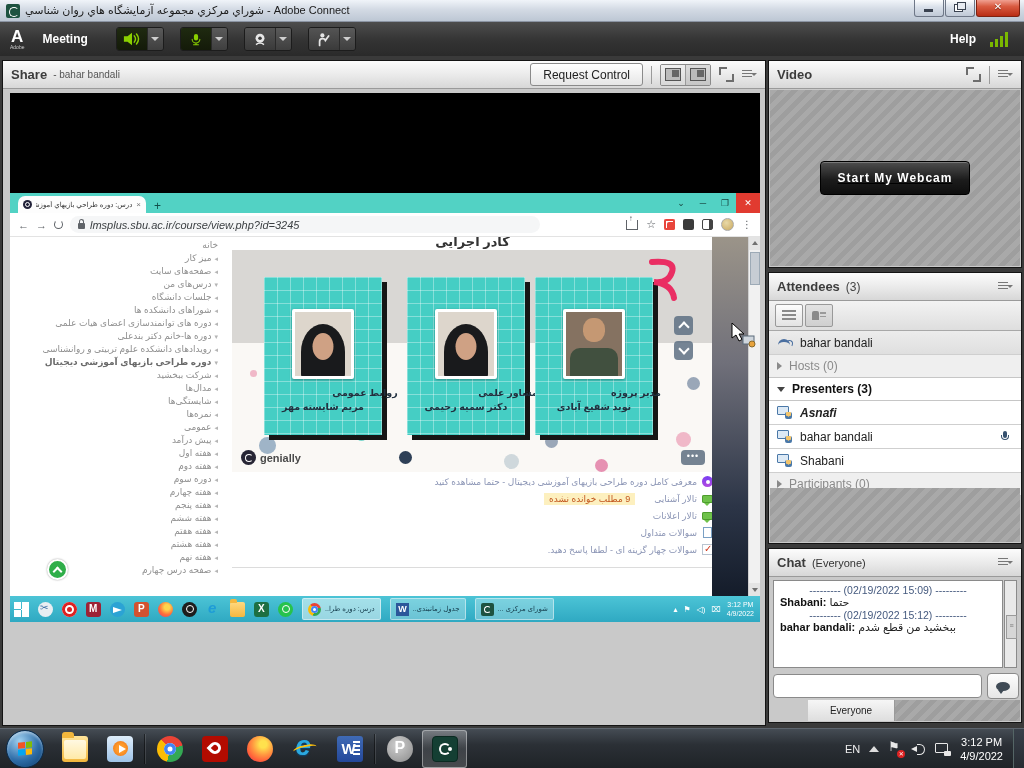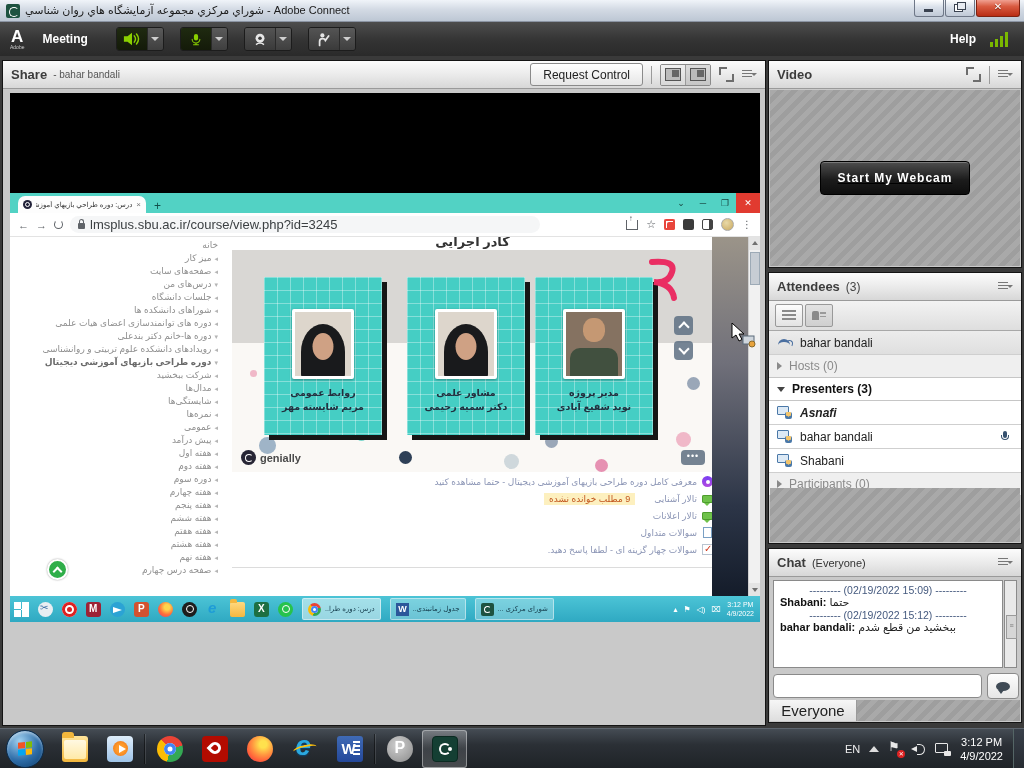--- a/index.html
+++ b/index.html
@@ -81,21 +81,21 @@
   .newtab{color:#114f49;font-size:12px;margin-left:8px;line-height:14px;}
   .bw-controls{margin-left:auto;display:flex;align-items:center;height:100%;}
   .bw-ctl{width:22px;text-align:center;font-size:9px;color:#17413c;line-height:18px;}
   .bw-close{width:24px;height:100%;background:#e13b30;color:#fff;font-size:9px;display:flex;align-items:center;justify-content:center;}
   .toolbar{position:absolute;left:0;top:20px;width:750px;height:24px;background:#fff;border-bottom:1px solid #e3e3e3;display:flex;align-items:center;padding:0 8px;box-sizing:border-box;gap:7px;}
   .nav-g{font-size:11px;color:#5f6368;}
   .reload{width:9px;height:9px;border:1.5px solid #5f6368;border-top-color:transparent;border-radius:50%;box-sizing:border-box;}
   .addr{flex:0 0 470px;height:17px;border-radius:9px;background:#f5f6f7;display:flex;align-items:center;padding:0 8px;gap:5px;box-sizing:border-box;}
   .lock{width:7px;height:6px;background:#5f6368;border-radius:1px;position:relative;margin-top:3px;}
   .lock::before{content:"";position:absolute;left:1px;top:-4px;width:5px;height:4px;border:1.2px solid #5f6368;border-bottom:none;border-radius:3px 3px 0 0;box-sizing:border-box;}
-  .url{font-size:13px;color:#3c4043;direction:ltr;}
+  .url{font-size:11px;color:#3c4043;direction:ltr;font-style:italic;}
   .tb-icons{margin-left:auto;display:flex;align-items:center;gap:8px;}
   .star{font-size:11px;color:#5f6368;line-height:11px;}
   .shr{width:10px;height:9px;border:1.2px solid #5f6368;border-top:none;position:relative;}
   .shr::before{content:"↑";position:absolute;left:1.5px;top:-6px;font-size:8px;color:#5f6368;}
   .ext{width:11px;height:11px;border-radius:2px;}
   .ext.red{background:#e8453c;box-shadow:inset 0 0 0 2px #e8453c,inset 3px 3px 0 #fff;}
   .ext.dark{background:#3b3b3b;}
   .ext.box{background:#fff;border:1.2px solid #444;box-sizing:border-box;}
   .ext.box::after{content:"";display:block;margin-left:6px;width:3px;height:100%;background:#444;}
   .avatar-sm{width:13px;height:13px;border-radius:50%;background:radial-gradient(circle at 40% 35%,#e9d9a8,#c9a95f);border:1px solid #aaa;box-sizing:border-box;}
@@ -122,21 +122,21 @@
     box-shadow:5px 5px 0 #161616;}
   .card.c1{left:32px;} .card.c2{left:175px;} .card.c3{left:303px;}
   .photo{position:absolute;left:50%;transform:translateX(-50%);top:32px;width:62px;height:70px;background:#ddd6cc;
     border:3px solid #fff;box-sizing:border-box;border-radius:2px;box-shadow:0 1px 3px rgba(0,0,0,.35);overflow:hidden;}
   .photo.man{background:#857261;}
   .hijab{position:absolute;left:50%;transform:translateX(-50%);bottom:-4px;width:44px;height:56px;background:#191a1c;border-radius:50% 50% 6px 6px;}
   .face{position:absolute;left:50%;transform:translateX(-50%);top:9px;width:21px;height:27px;background:#cfa184;border-radius:50%;}
   .head{position:absolute;left:50%;transform:translateX(-50%);top:6px;width:22px;height:24px;background:#c59873;border-radius:45%;}
   .torso{position:absolute;left:50%;transform:translateX(-50%);bottom:-2px;width:48px;height:30px;background:#41503f;border-radius:10px 10px 0 0;}
   .cap{position:absolute;left:0;width:100%;text-align:center;color:#21303f;font-weight:bold;direction:rtl;}
-  .cap.role{top:110px;font-size:9.5px;}
+  .cap.role{top:110px;font-size:9.5px;margin-left:42px;}
   .cap.name{top:124px;font-size:9.5px;}
   .squiggle{position:absolute;left:414px;top:8px;}
   .gen-logo{position:absolute;left:9px;bottom:7px;display:flex;align-items:center;gap:4px;}
   .gen-c{width:15px;height:15px;border-radius:50%;background:#272635;position:relative;}
   .gen-c::before{content:"";position:absolute;left:3.5px;top:3.5px;width:8px;height:8px;border:1.6px solid #fff;border-right-color:transparent;border-radius:50%;box-sizing:border-box;}
   .gen-t{font-size:11px;color:#4a4a4a;font-weight:bold;}
   .more-btn{position:absolute;right:8px;bottom:7px;width:24px;height:15px;border-radius:4px;background:#5d6e80d9;
     color:#fff;font-size:9px;line-height:12px;text-align:center;letter-spacing:1px;}
   .nav-chev{position:absolute;left:664px;width:19px;height:19px;border-radius:4px;background:#5d7082d9;}
   .nav-chev span{position:absolute;left:5.5px;width:8px;height:8px;border-left:2px solid #fff;border-top:2px solid #fff;box-sizing:border-box;}
@@ -235,21 +235,21 @@
   .chat-scroll{position:absolute;right:4px;top:31px;width:13px;height:88px;background:#e9e9e9;border:1px solid #8a8a8a;box-sizing:border-box;}
   .chat-thumb{position:absolute;left:1px;top:34px;width:9px;height:22px;background:#d6d6d6;border:1px solid #9a9a9a;font-size:7px;color:#777;text-align:center;line-height:20px;}
   .ts{color:#44597e;text-align:center;font-size:10.5px;}
   .msg b{color:#111;}
   .chat-inrow{position:absolute;left:4px;top:124px;width:246px;height:26px;display:flex;gap:5px;align-items:center;}
   .chat-input{flex:1;height:24px;border:1px solid #8a8a8a;border-radius:4px;background:#fff;box-sizing:border-box;}
   .send-btn{width:30px;height:24px;border:1px solid #8a8a8a;border-radius:4px;background:linear-gradient(#fdfdfd,#e6e6e6);display:flex;align-items:center;justify-content:center;}
   .bubble{width:14px;height:9px;background:#3f4a55;border-radius:50%;position:relative;}
   .bubble::after{content:"";position:absolute;left:2px;bottom:-3px;border-left:3px solid transparent;border-right:3px solid transparent;border-top:4px solid #3f4a55;}
   .chat-bottom{position:absolute;left:1px;bottom:1px;right:1px;height:21px;display:flex;}
-  .everyone-tab{width:86px;background:linear-gradient(#f6f6f6,#dedede);border-right:1px solid #9a9a9a;font-size:15px;color:#222;display:flex;align-items:center;justify-content:center;}
+  .everyone-tab{width:86px;background:linear-gradient(#f6f6f6,#dedede);border-right:1px solid #9a9a9a;font-size:10px;color:#222;display:flex;align-items:center;justify-content:center;margin-left:38px;}
   .chat-bottom .fill{flex:1;}
 
   
   .cursor{position:absolute;left:727px;top:233px;z-index:5;}
 
   
   .taskbar{position:absolute;left:0;top:728px;width:1024px;height:40px;background:linear-gradient(#454c54,#2b3036 40%,#1f2327);border-top:1px solid #5d656e;box-sizing:border-box;display:flex;align-items:center;}
   .orb{width:36px;height:36px;border-radius:50%;margin:0 8px 0 6px;background:radial-gradient(circle at 35% 28%,#9fd0f0,#2e6da8 55%,#0b3a68);border:1px solid #0a2c4d;position:relative;box-shadow:inset 0 2px 3px rgba(255,255,255,.5);flex:0 0 auto;}
   .flag{position:absolute;left:11px;top:11px;width:14px;height:13px;display:grid;grid-template-columns:1fr 1fr;grid-template-rows:1fr 1fr;gap:1px;transform:skewY(-6deg);}
   .flag i{display:block;}

